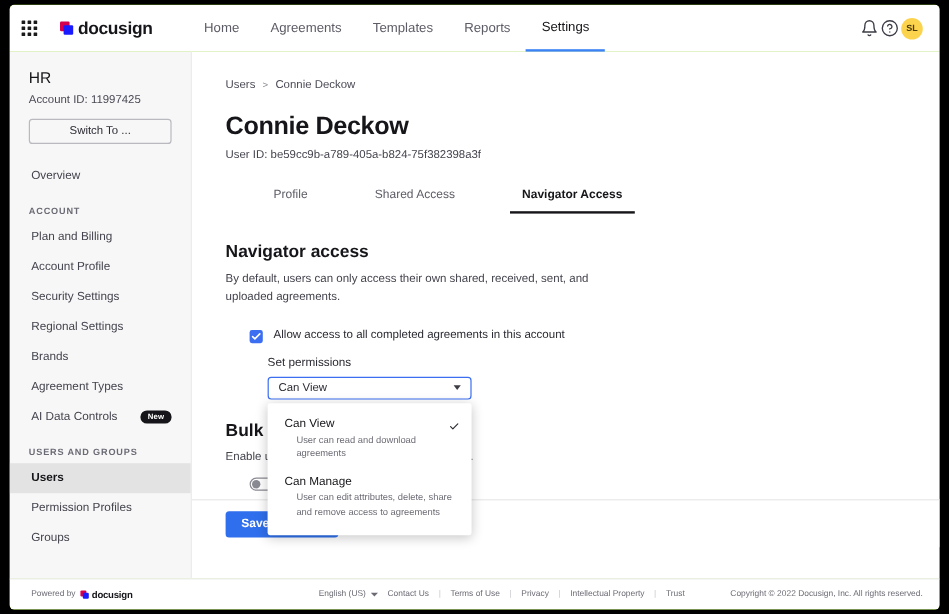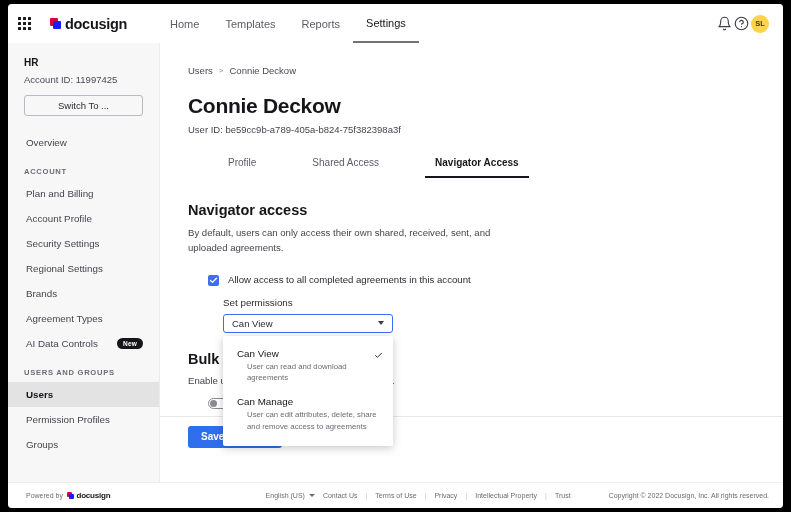--- a/index.html
+++ b/index.html
@@ -46,40 +46,40 @@
   .brand-mark { width:11px; height:11px; position:relative; margin-right:4px; }
   .brand-mark .b1 { position:absolute; left:0; top:0; width:8px; height:8px; background:#d6004f; border-radius:1px;}
   .brand-mark .b2 { position:absolute; left:3px; top:3px; width:8px; height:8px; background:#1a1aff; border-radius:1px;}
   .brand-text { font-size:14.5px; font-weight:700; letter-spacing:-0.3px; color:#16161a;}
   .navlinks { display:flex; align-items:center; height:39px; }
   .navlink {
     font-size:11px; color:#5c5c66; padding:12px 13px;
     height:39px; display:flex; align-items:center; cursor:pointer;
     white-space:nowrap;
   }
-  .navlink.active { color:#16161a; font-weight:500; border-bottom:2px solid #737373; }
+  .navlink.active { color:#16161a; font-weight:500; border-bottom:2px solid #3b82f6; }
   .nav-right { margin-left:auto; display:flex; align-items:center; gap:2px; }
   .icon-btn { width:15px; height:15px; cursor:pointer; color:#3c3c46; }
   .avatar {
     width:18px;height:18px;border-radius:50%;
     background:#fcd34d; color:#4a3a05; font-size:7.5px; font-weight:700;
     display:flex;align-items:center;justify-content:center;cursor:pointer;
   }
 
   .body-wrap { flex:1; display:flex; min-height:0; position:relative; }
 
   
   .sidebar {
     width:152px; flex:0 0 152px;
     background:#f7f7f7;
     padding:14px 0 0 0;
     border-right:1px solid #ececec;
     overflow:hidden;
   }
-  .acct-name { font-size:10px; font-weight:700; color:#16161a; padding:0 16px; margin-bottom:6px;}
+  .acct-name { font-size:13px; font-weight:400; color:#16161a; padding:0 16px; margin-bottom:6px;}
   .acct-id { font-size:9.5px; color:#4a4a55; padding:0 16px; margin-bottom:10px;}
   .switch-btn {
     display:block; margin:0 16px 14px 16px;
     height:21px; line-height:19px;
     border:1px solid #b9b9c0; background:#f7f7f7; border-radius:3px;
     font-size:9.5px; color:#2b2b33; text-align:center; cursor:pointer;
     font-family:inherit; width:calc(100% - 32px);
   }
   .side-item {
     font-size:9.8px; color:#44444e;
@@ -232,20 +232,21 @@
     </div>
     <div class="brand">
       <span class="brand-mark">
           <span class="b1"></span>
           <span class="b2"></span>
         </span>
       <span class="brand-text">docusign</span>
     </div>
     <div class="navlinks">
       <div class="navlink">Home</div>
+      <div class="navlink">Agreements</div>
       <div class="navlink">Templates</div>
       <div class="navlink">Reports</div>
       <div class="navlink active">Settings</div>
     </div>
     <div class="nav-right">
       <span class="icon-btn">
         <svg width="15" height="15" viewBox="0 0 24 24" fill="none" stroke="#3c3c46" stroke-width="1.8" stroke-linecap="round" stroke-linejoin="round">
             <path d="M18 8A6 6 0 0 0 6 8c0 7-3 9-3 9h18s-3-2-3-9"></path>
             <path d="M13.73 21a2 2 0 0 1-3.46 0"></path>
           </svg>

